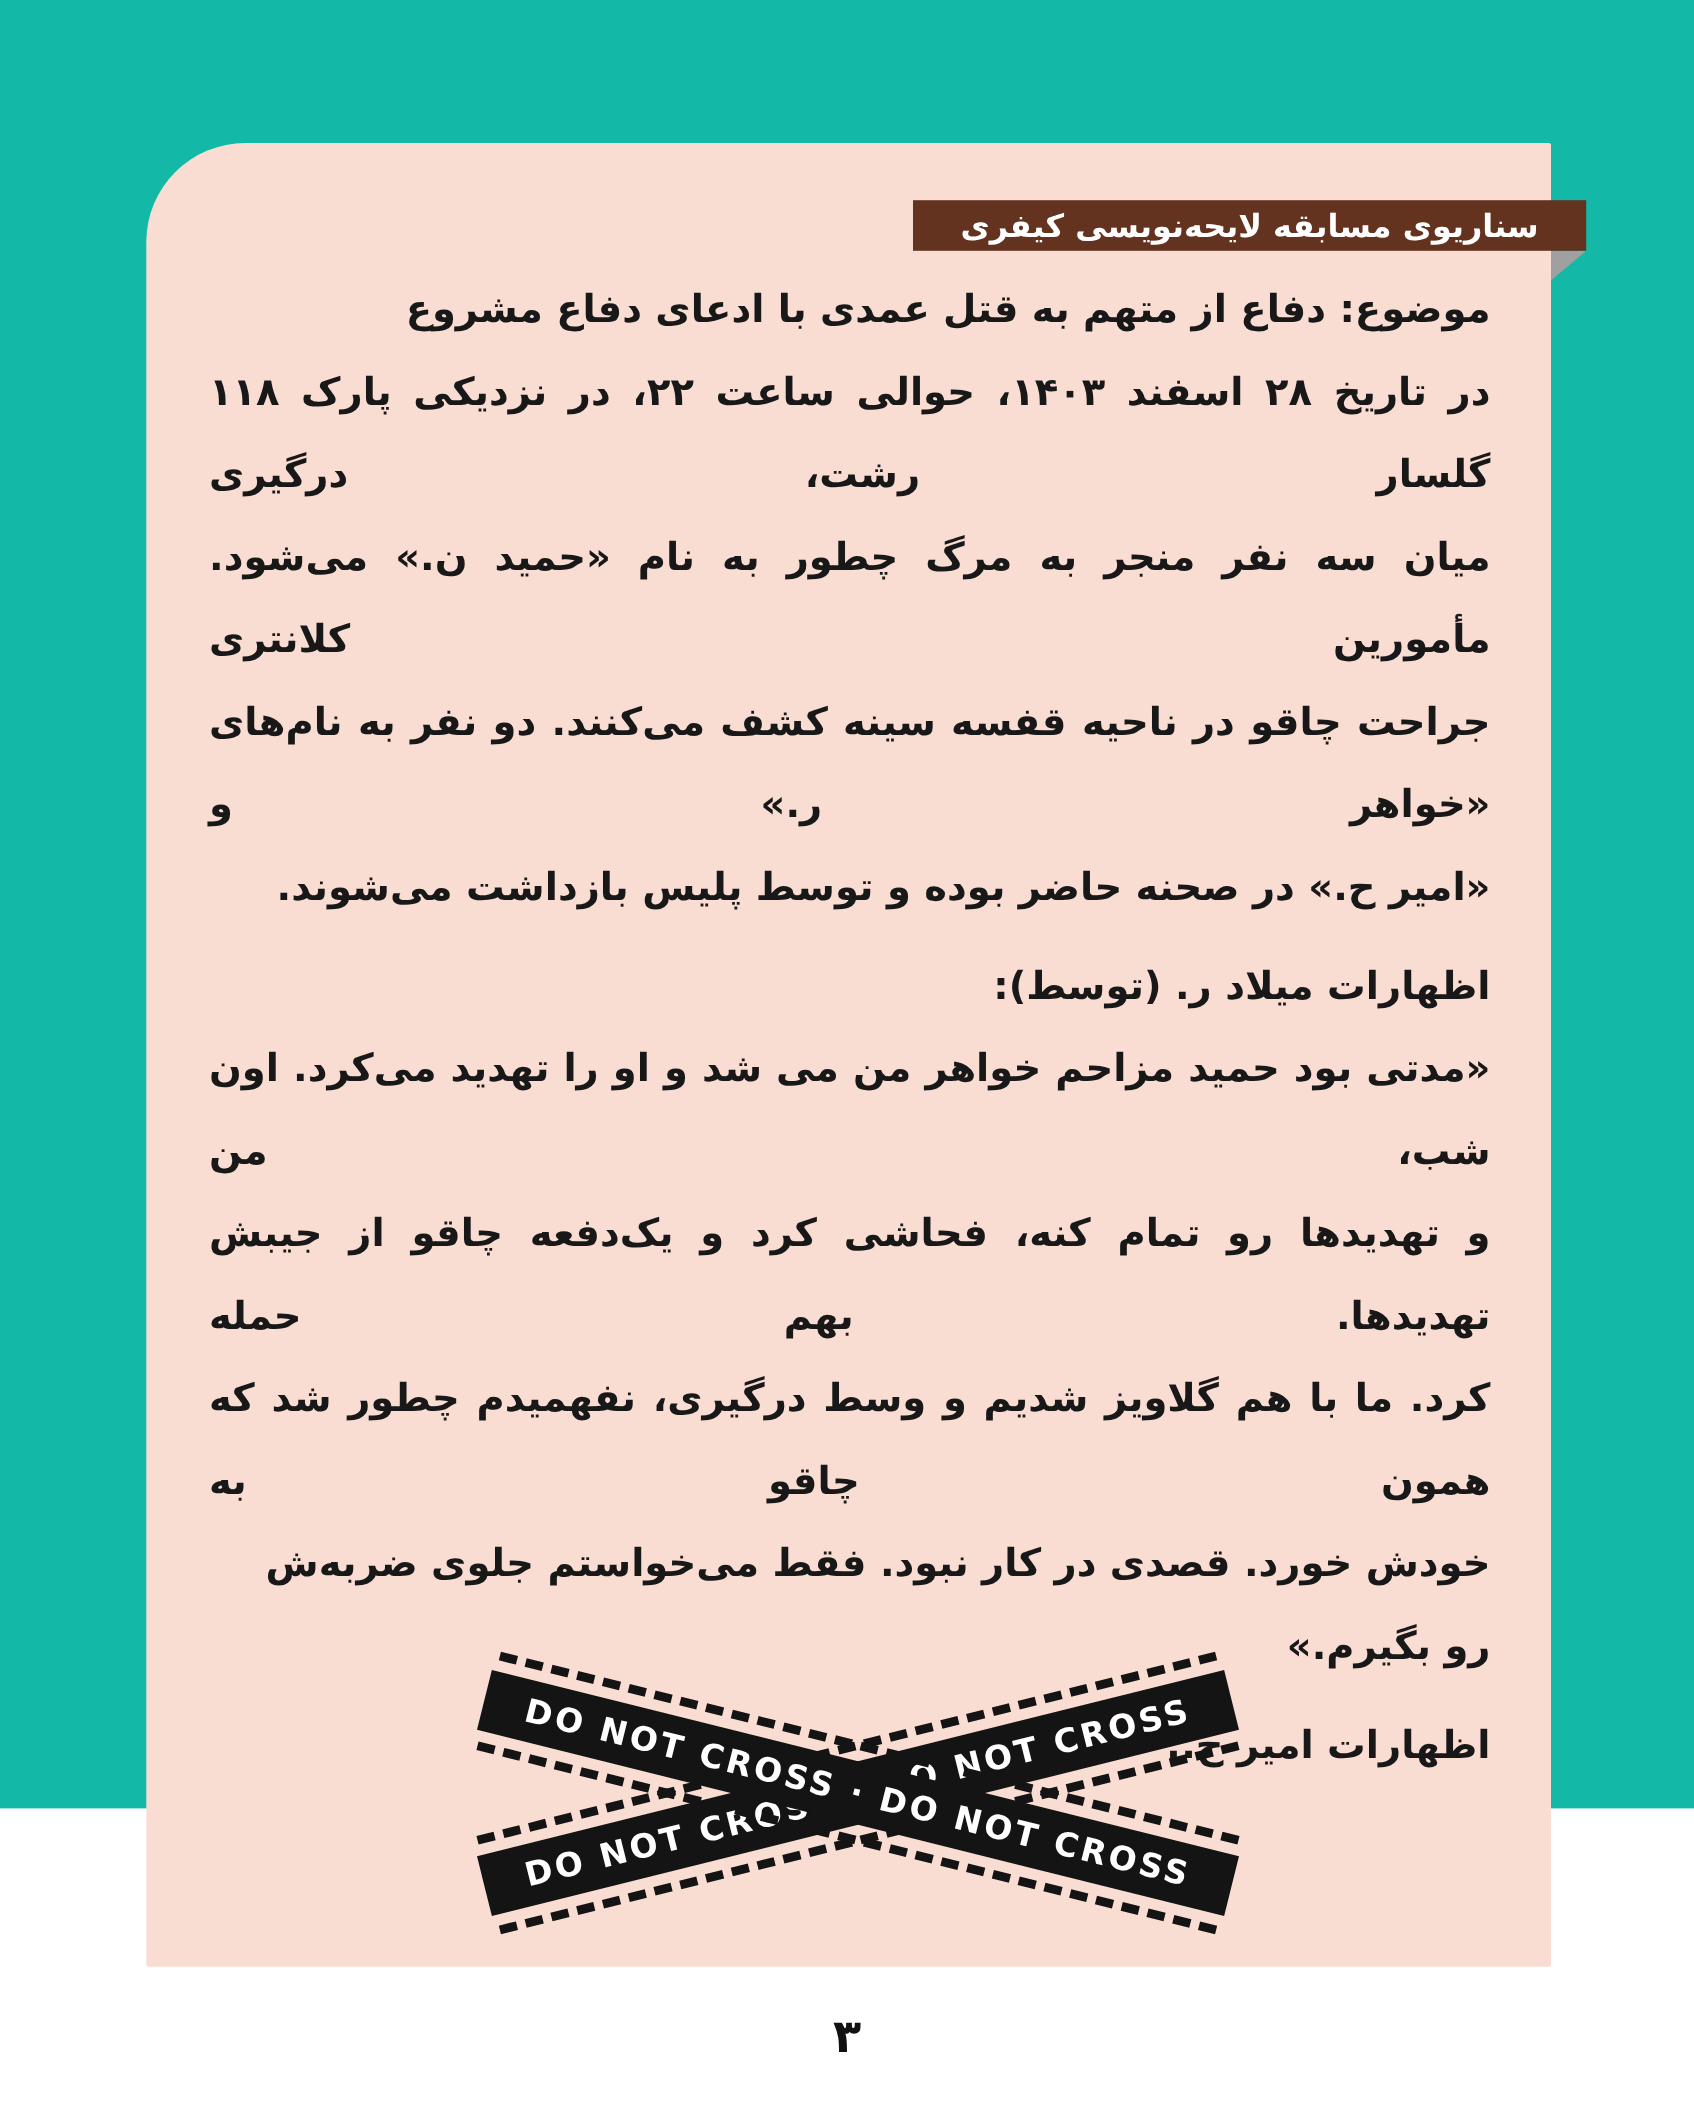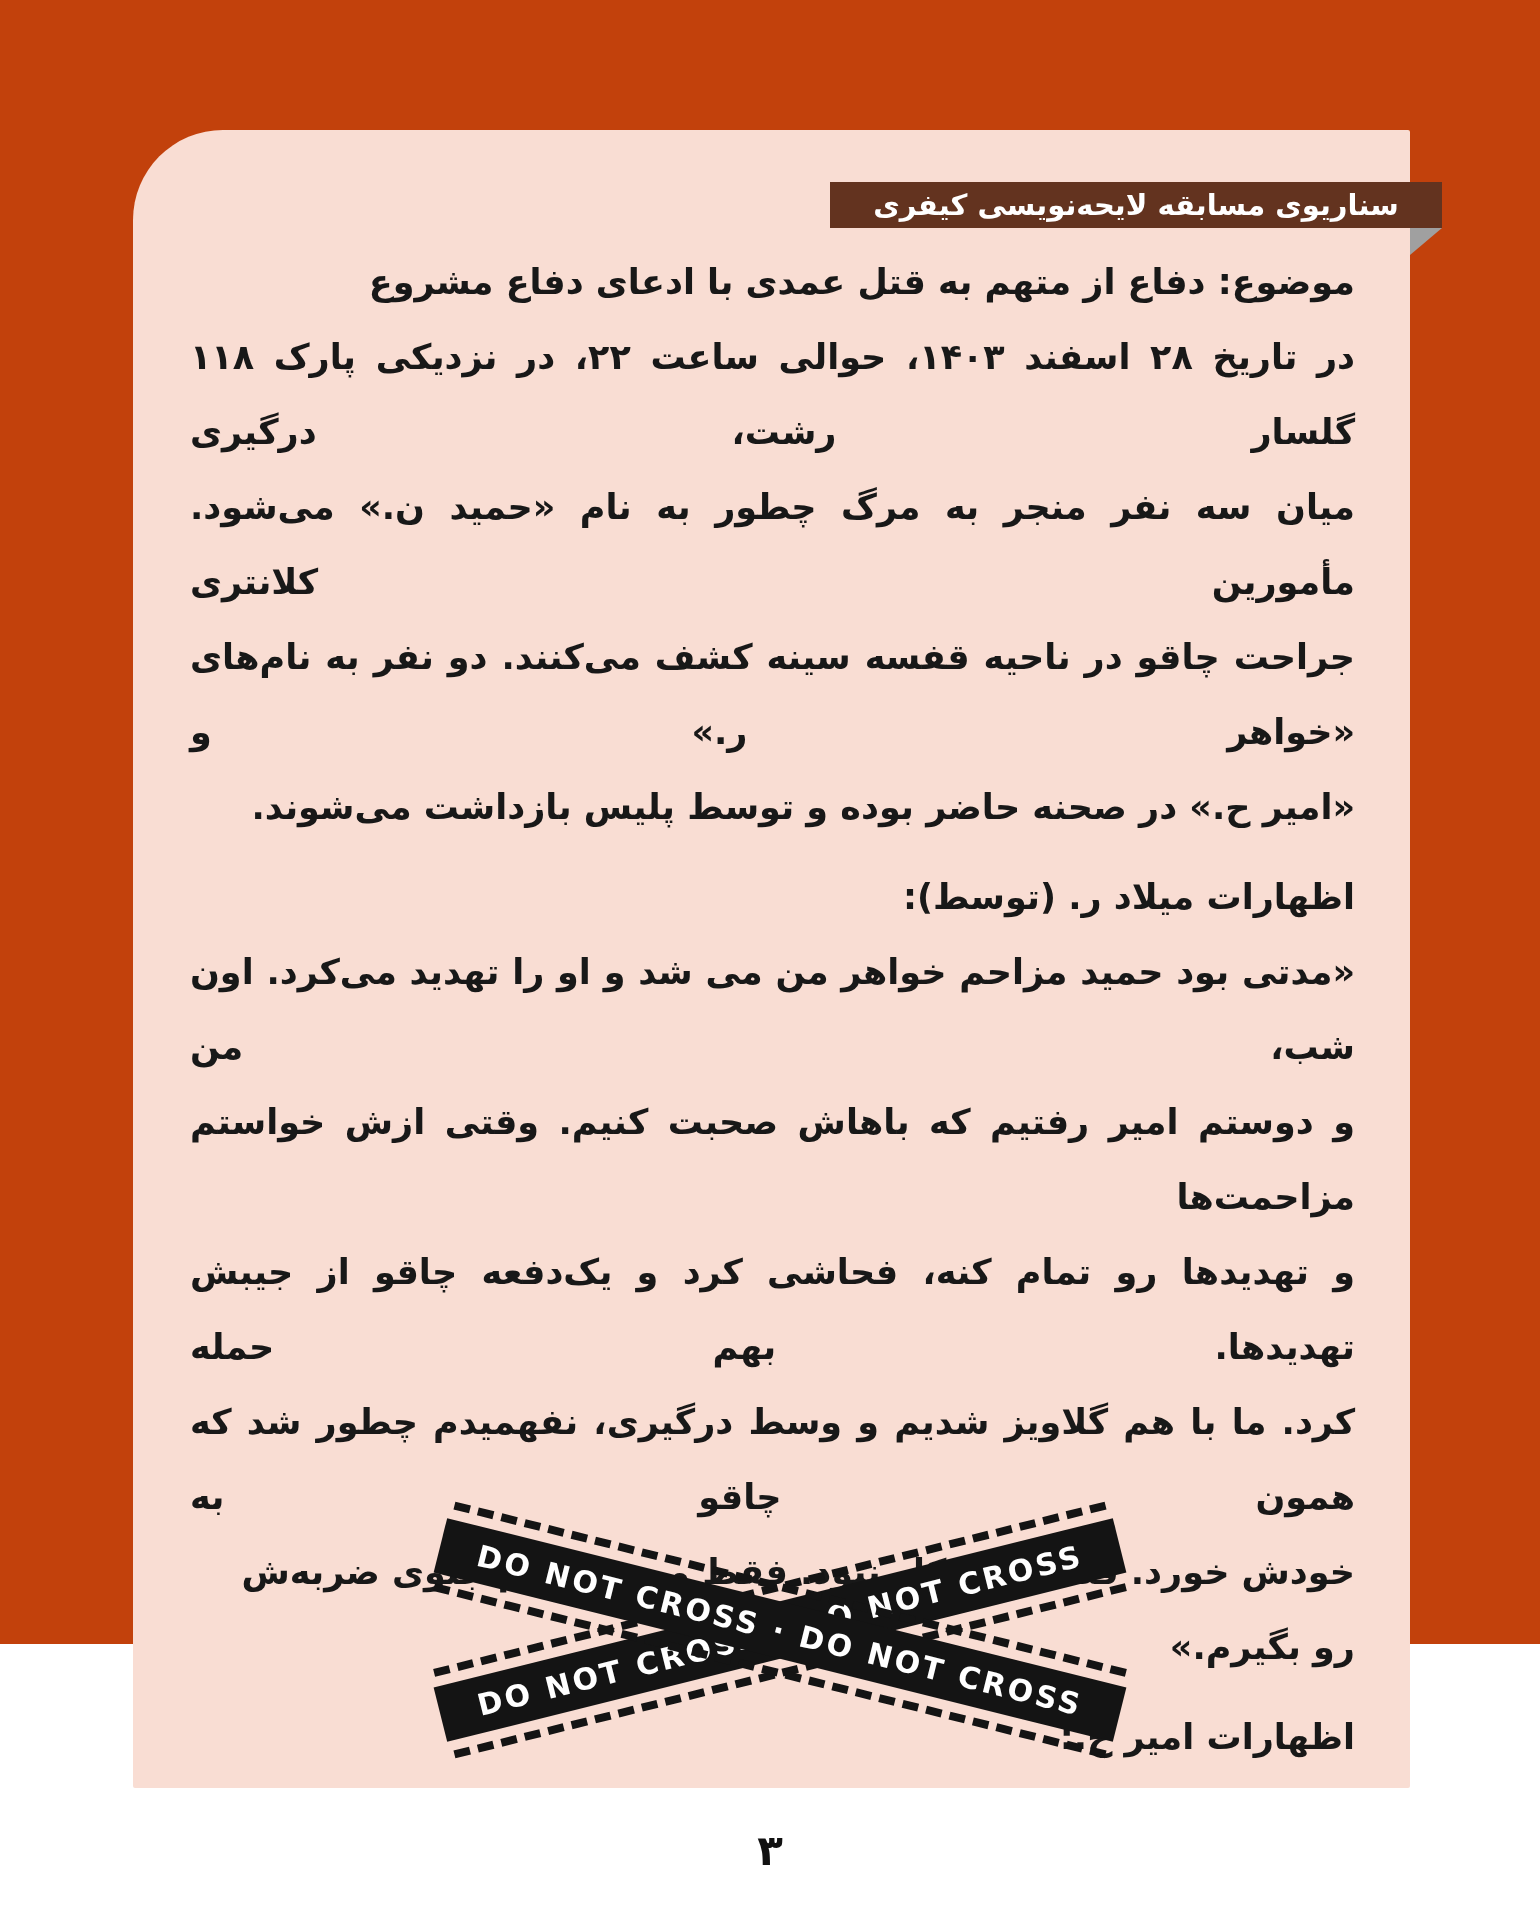--- a/index.html
+++ b/index.html
@@ -8,21 +8,21 @@
     width: 1540px;
     height: 1920px;
     background: #ffffff;
     font-family: "DejaVu Sans", sans-serif;
     overflow: hidden;
   }
   .page {
     position: relative;
     width: 1540px;
     height: 1644px;
-    background: #c2410c;
+    background: #14b8a6;
   }
   
   .card {
     position: absolute;
     left: 133px;
     top: 130px;
     width: 1277px;
     height: 1658px;
     background: #f9ddd3;
     border-radius: 90px 2px 2px 2px;
@@ -146,21 +146,20 @@
     <div class="content">
       <div class="line">موضوع: دفاع از متهم به قتل عمدی با ادعای دفاع مشروع</div>
 
       <div class="line just">در تاریخ ۲۸ اسفند ۱۴۰۳، حوالی ساعت ۲۲، در نزدیکی پارک ۱۱۸ گلسار رشت، درگیری</div>
       <div class="line just">میان سه نفر منجر به مرگ چطور به نام «حمید ن.» می‌شود. مأمورین کلانتری</div>
       <div class="line just">جراحت چاقو در ناحیه قفسه سینه کشف می‌کنند. دو نفر به نام‌های «خواهر ر.» و</div>
       <div class="line">«امیر ح.» در صحنه حاضر بوده و توسط پلیس بازداشت می‌شوند.</div>
 
       <div class="line heading">اظهارات میلاد ر. (توسط):</div>
       <div class="line just">«مدتی بود حمید مزاحم خواهر من می شد و او را تهدید می‌کرد. اون شب، من</div>
-      <div class="line just">و دوستم امیر رفتیم که باهاش صحبت کنیم. وقتی ازش خواستم مزاحمت‌ها</div>
       <div class="line just">و تهدیدها رو تمام کنه، فحاشی کرد و یک‌دفعه چاقو از جیبش تهدیدها. بهم حمله</div>
       <div class="line just">کرد. ما با هم گلاویز شدیم و وسط درگیری، نفهمیدم چطور شد که همون چاقو به</div>
       <div class="line">خودش خورد. قصدی در کار نبود. فقط می‌خواستم جلوی ضربه‌ش رو بگیرم.»</div>
 
       <div class="line heading">اظهارات امیر ح.:</div>
 
     </div>
 
     <div class="tape-zone">
       <div class="tape up">

